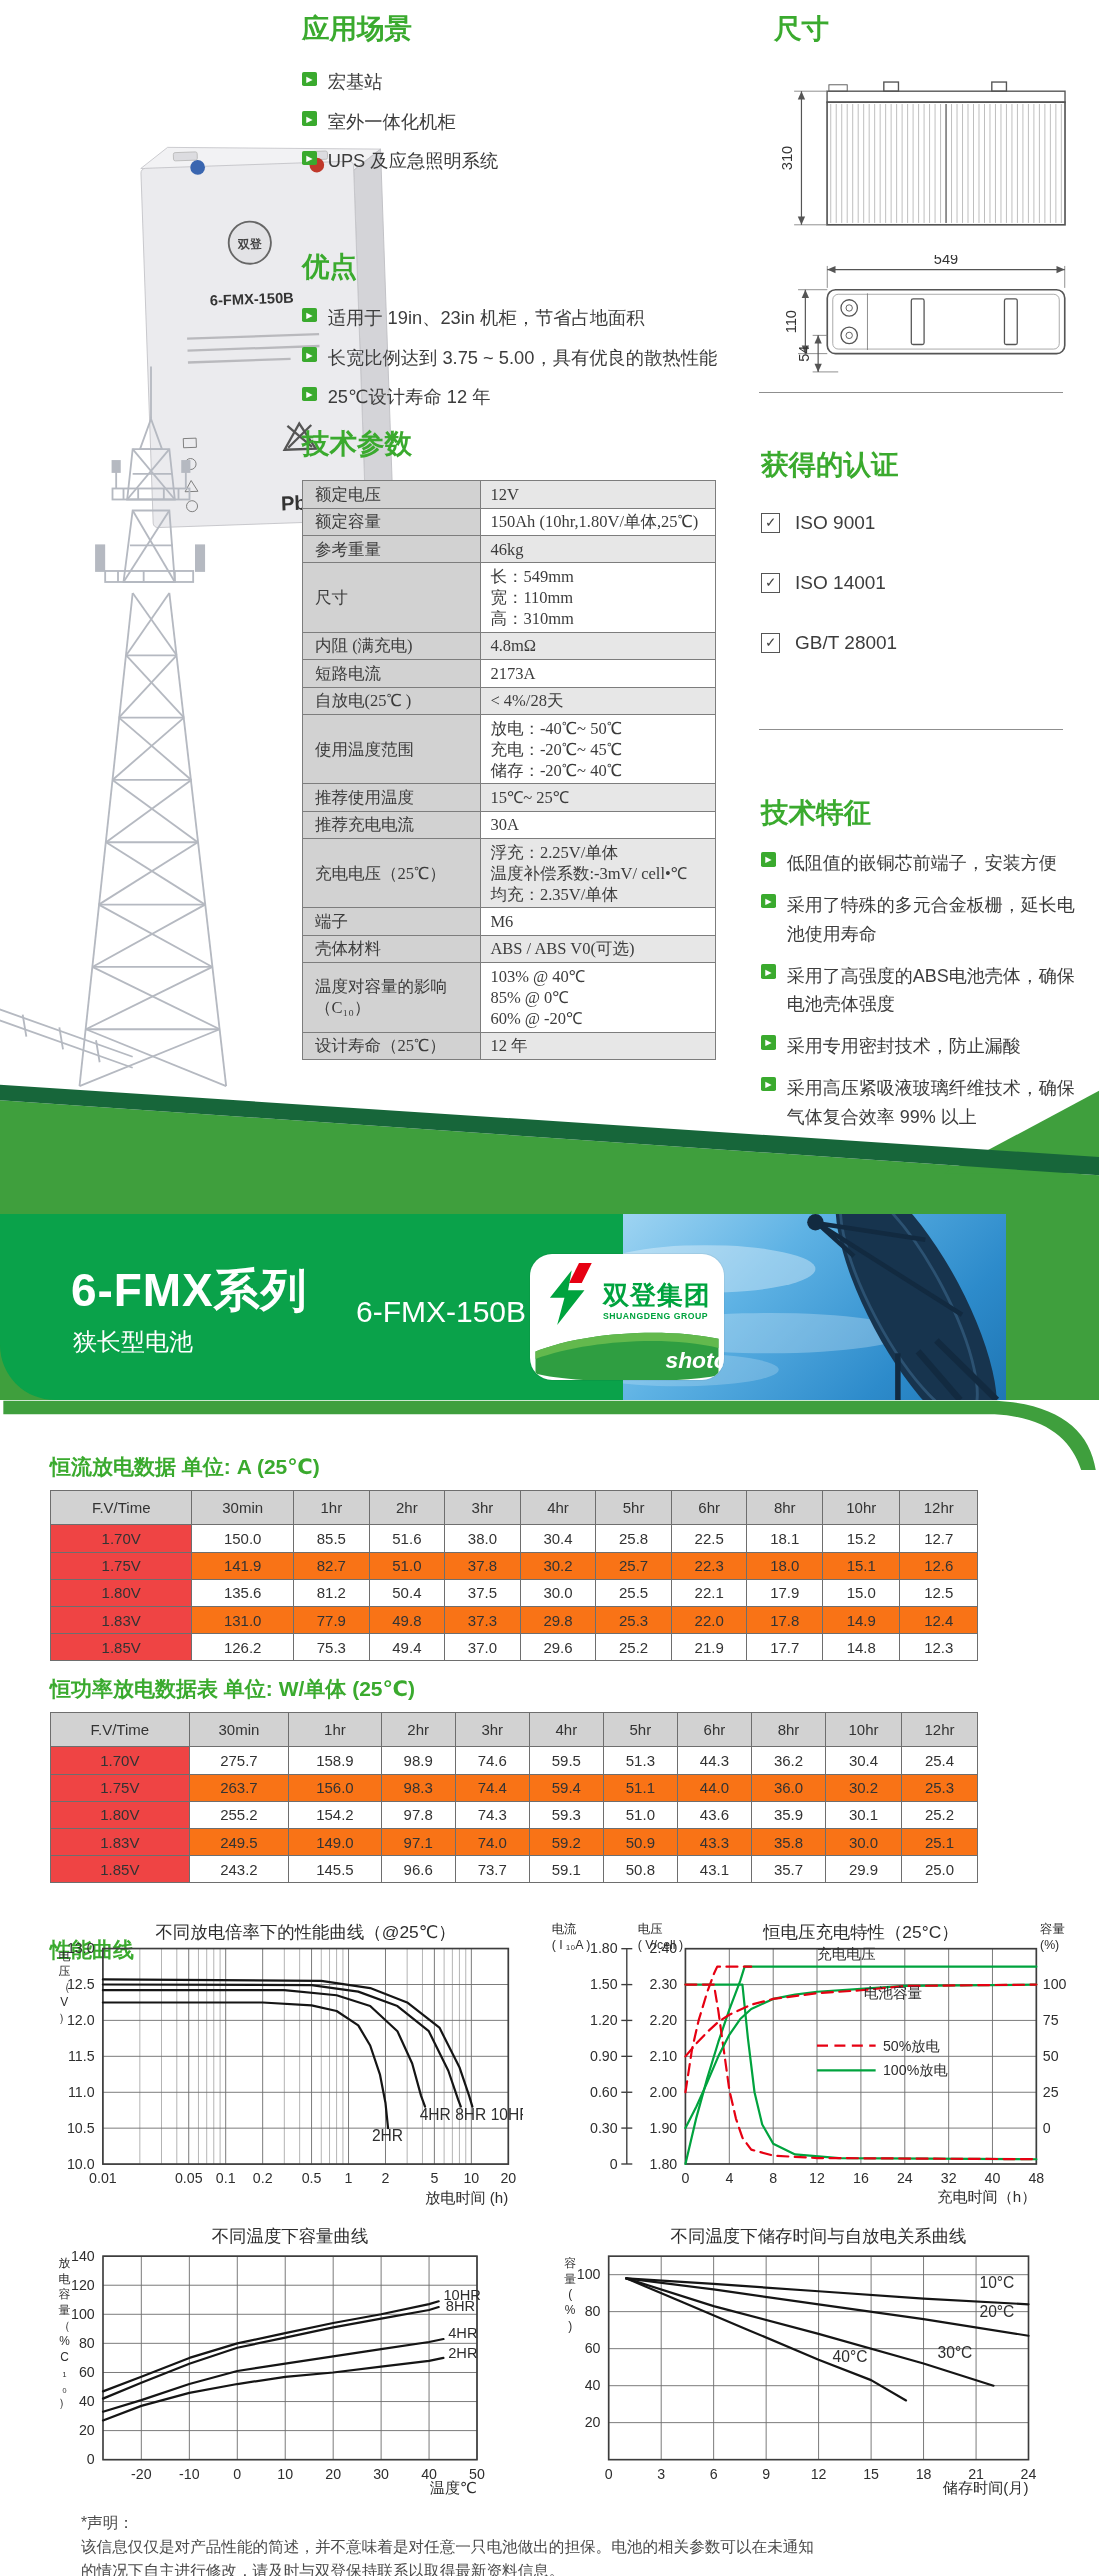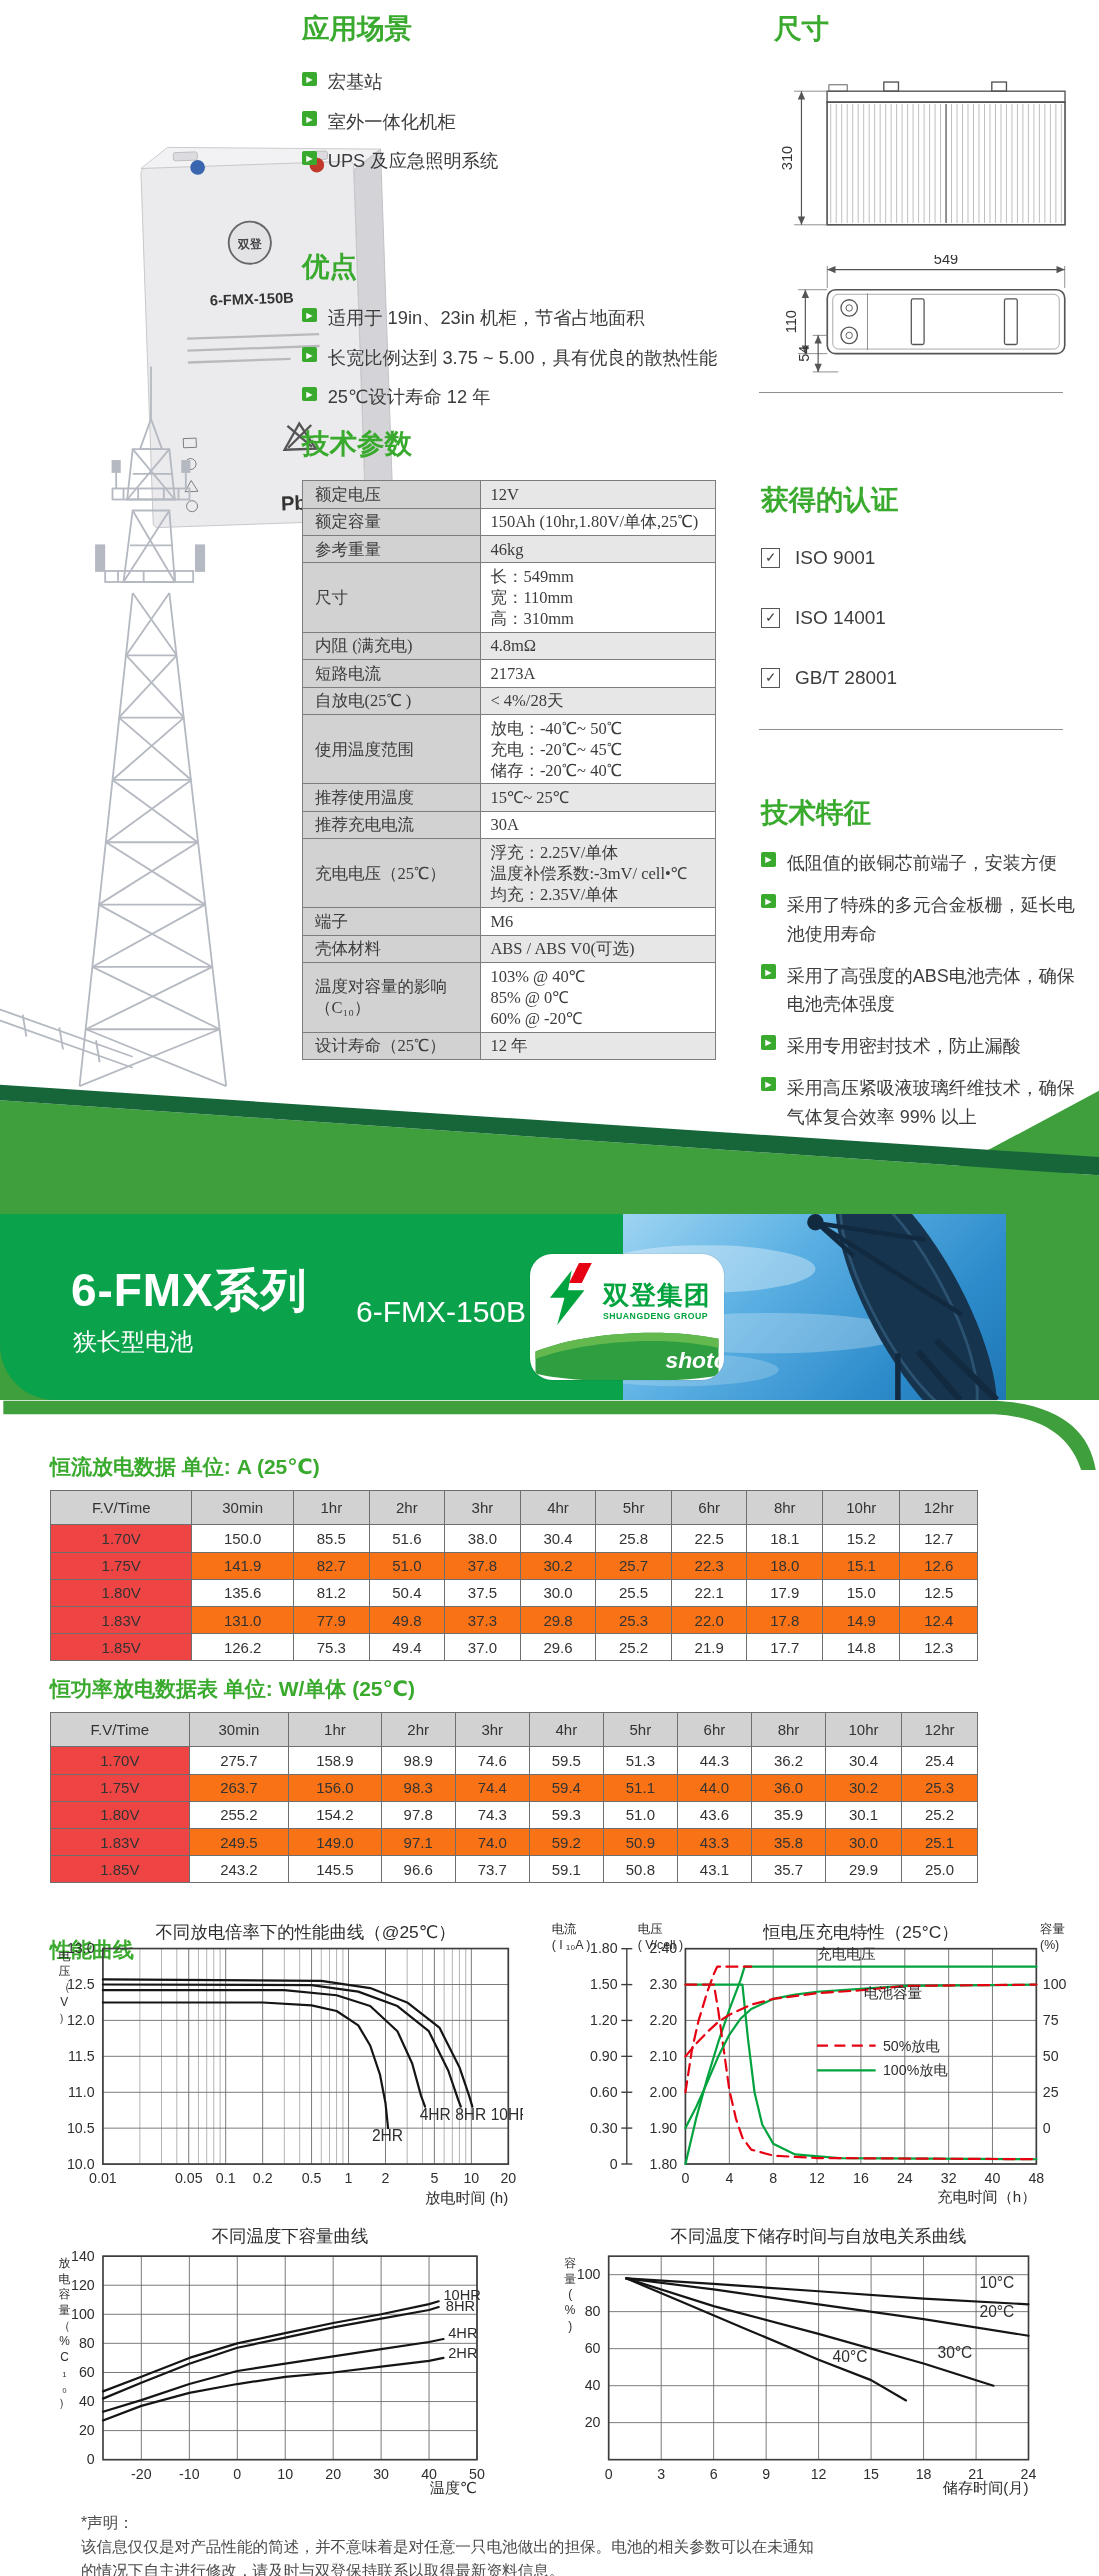--- a/index.html
+++ b/index.html
@@ -322,21 +322,21 @@
         <text x="24" y="73" font-size="16" fill="#333" text-anchor="middle" transform="rotate(-90 24 73)">110</text>
     <line x1="42" y1="88" x2="58" y2="88" stroke="#777" stroke-width="0.9"></line>
     <line x1="42" y1="128" x2="70" y2="128" stroke="#777" stroke-width="0.9"></line>
     <line x1="48" y1="88" x2="48" y2="128" stroke="#555" stroke-width="1.3"></line>
   <polygon points="48,88 44,97 52,97" fill="#555"></polygon>
   <polygon points="48,128 44,119 52,119" fill="#555"></polygon>
         <text x="38" y="108" font-size="16" fill="#333" text-anchor="middle" transform="rotate(-90 38 108)">54</text>
   </svg></div>
   <div class="rule abs" style="left:759px;top:392px;width:304px;"></div>
 
-  <div class="abs" style="left:761px;top:447px;width:302px;margin-top:35px;">
+  <div class="abs" style="left:761px;top:447px;width:302px;">
     <h2 class="sec">获得的认证</h2>
     <div id="cert-list" style="margin-top:29px;">
         <div class="cert">
      <span class="cbox">✓</span>
      <span class="ctxt">ISO 9001</span>
         </div>
         <div class="cert">
      <span class="cbox">✓</span>
      <span class="ctxt">ISO 14001</span>
         </div>

